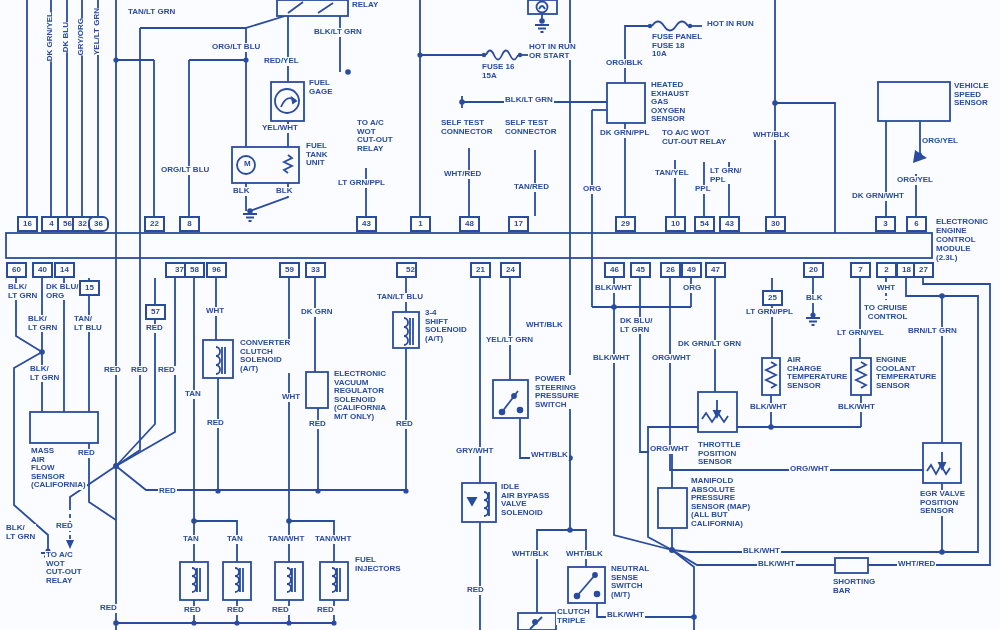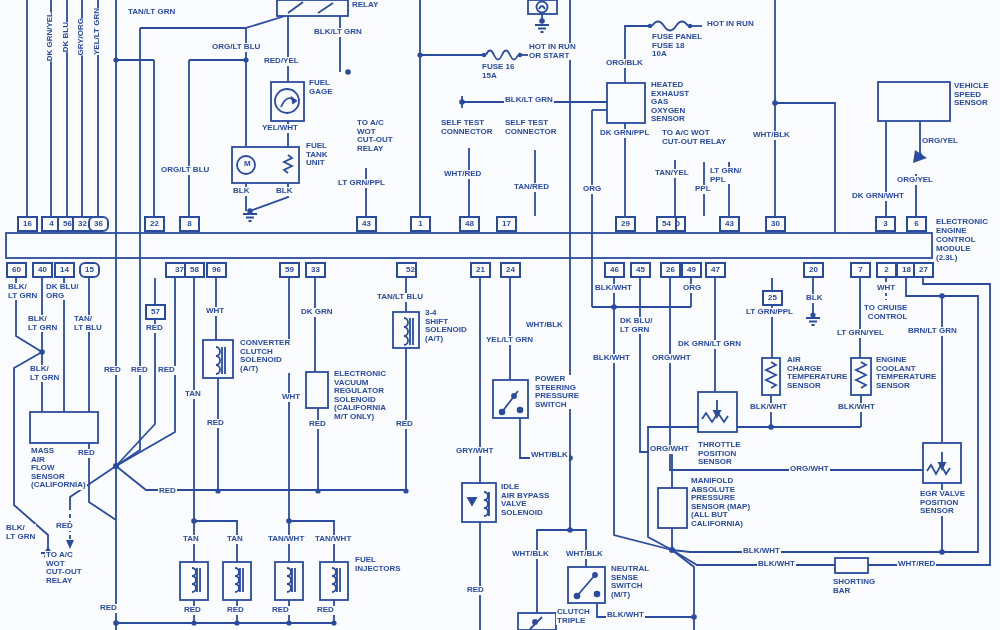--- a/index.html
+++ b/index.html
@@ -443,32 +443,32 @@
       <div class="pin" style="left: 17px; top: 216px;">16</div>
       <div class="pin" style="left: 41px; top: 216px;">4</div>
       <div class="pin" style="left: 57px; top: 216px;">56</div>
       <div class="pin" style="left: 72px; top: 216px;">32</div>
       <div class="pin" style="left: 88px; top: 216px; border-radius: 6px;">36</div>
       <div class="pin" style="left: 144px; top: 216px;">22</div>
       <div class="pin" style="left: 179px; top: 216px;">8</div>
       <div class="pin" style="left: 356px; top: 216px;">43</div>
       <div class="pin" style="left: 410px; top: 216px;">1</div>
       <div class="pin" style="left: 459px; top: 216px;">48</div>
-      <div class="pin" style="left: 496px; top: 216px;">17</div>
+      <div class="pin" style="left: 508px; top: 216px;">17</div>
       <div class="pin" style="left: 615px; top: 216px;">29</div>
       <div class="pin" style="left: 665px; top: 216px;">10</div>
-      <div class="pin" style="left: 656px; top: 216px;">54</div>
+      <div class="pin" style="left: 694px; top: 216px;">54</div>
       <div class="pin" style="left: 719px; top: 216px;">43</div>
       <div class="pin" style="left: 765px; top: 216px;">30</div>
       <div class="pin" style="left: 875px; top: 216px;">3</div>
       <div class="pin" style="left: 906px; top: 216px;">6</div>
       <div class="pin" style="left: 6px; top: 262px;">60</div>
       <div class="pin" style="left: 32px; top: 262px;">40</div>
       <div class="pin" style="left: 54px; top: 262px;">14</div>
-      <div class="pin" style="left: 79px; top: 262px; border-radius: 6px;">15</div>
+      <div class="pin" style="left: 79px; top: 280px;">15</div>
       <div class="pin" style="left: 145px; top: 262px; margin-top: 42px;">57</div>
       <div class="pin" style="left: 165px; top: 262px; text-align: right;">37</div>
       <div class="pin" style="left: 184px; top: 262px;">58</div>
       <div class="pin" style="left: 206px; top: 262px;">96</div>
       <div class="pin" style="left: 279px; top: 262px;">59</div>
       <div class="pin" style="left: 305px; top: 262px;">33</div>
       <div class="pin" style="left: 396px; top: 262px; text-align: right;">52</div>
       <div class="pin" style="left: 470px; top: 262px;">21</div>
       <div class="pin" style="left: 500px; top: 262px;">24</div>
       <div class="pin" style="left: 604px; top: 262px;">46</div>

